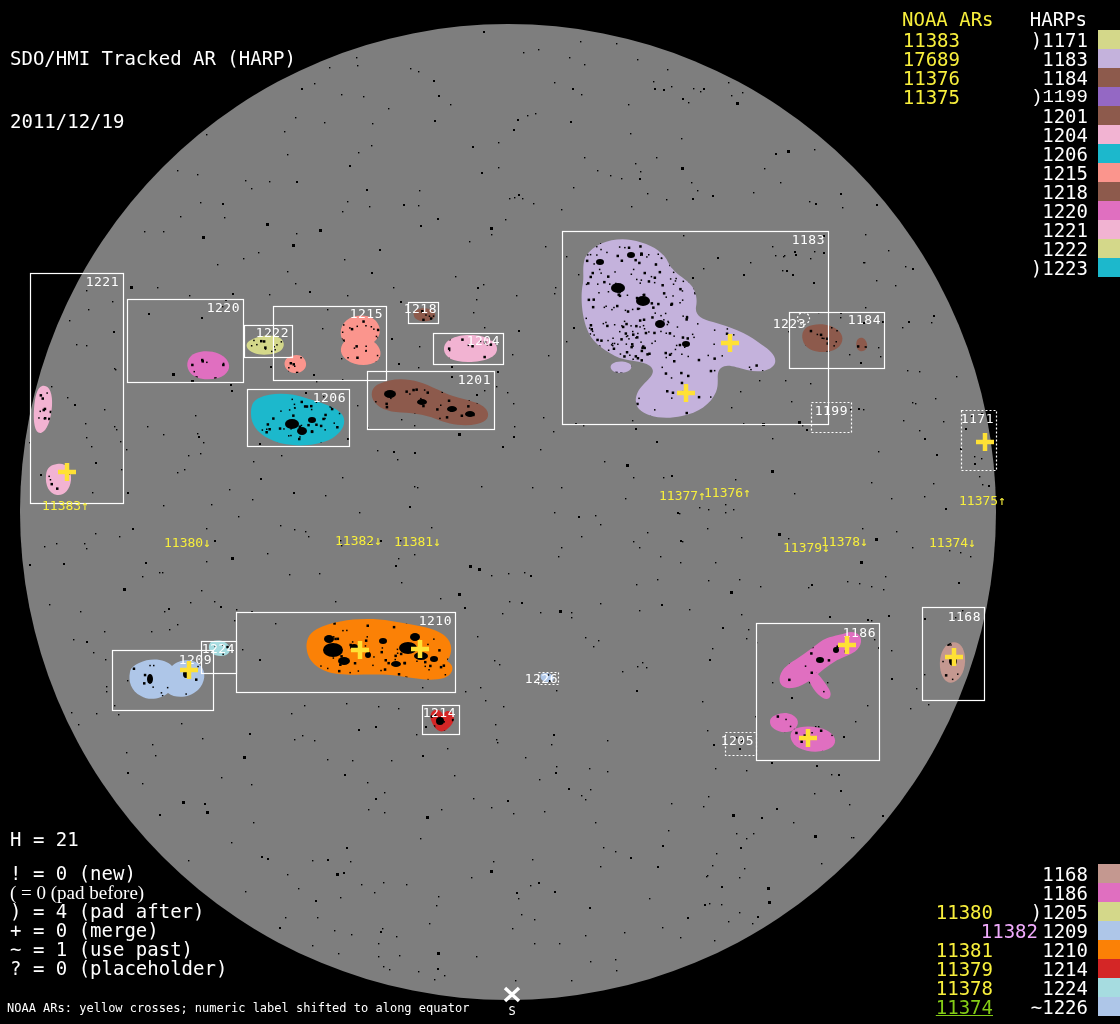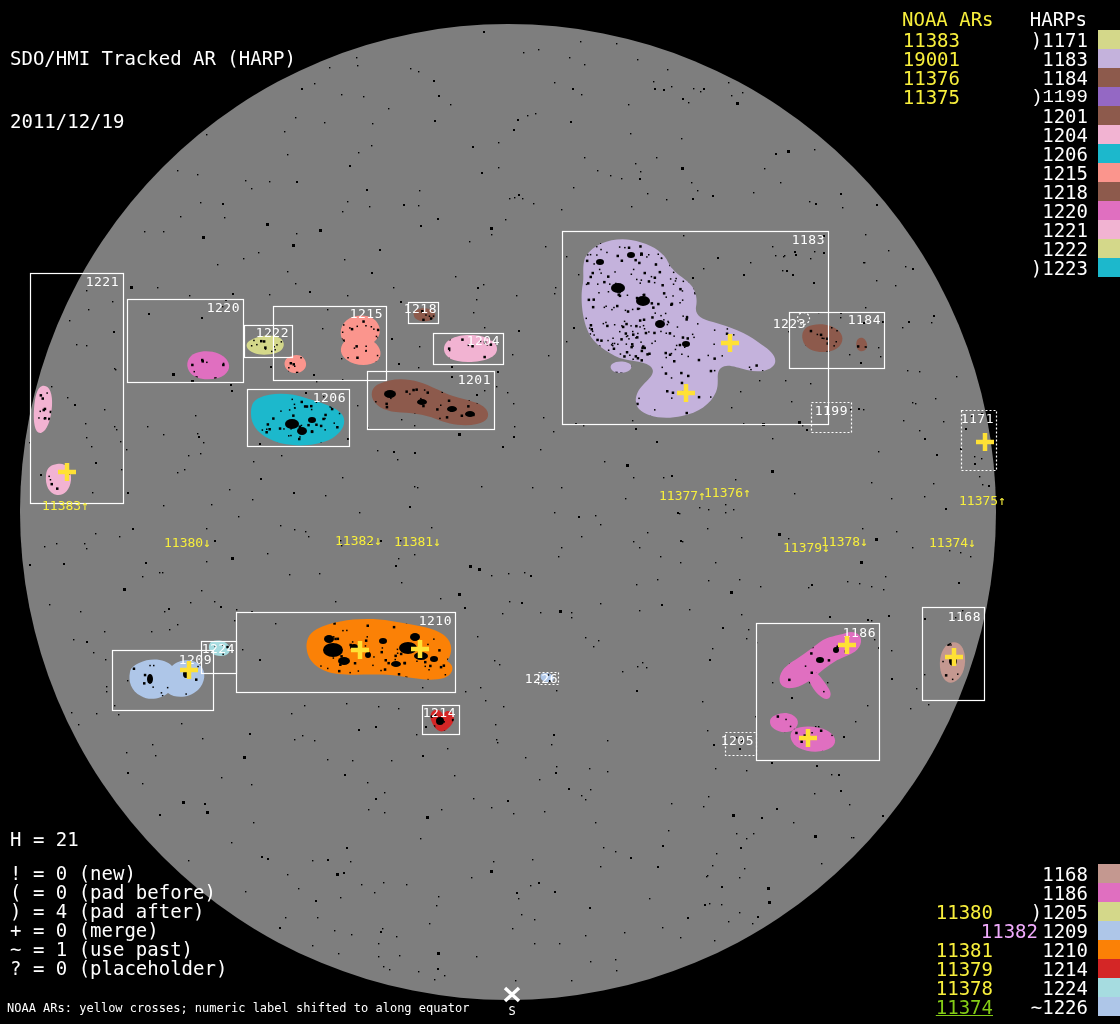--- a/index.html
+++ b/index.html
@@ -1786,21 +1786,21 @@
 
   <div class="abs hdr mono">
     <div>SDO/HMI Tracked AR (HARP)</div>
     <div>2011/12/19</div>
   </div>
 
   <div class="abs panel-col yellow" style="left:902px;top:10px;width:92px;text-align:left;">NOAA ARs</div>
   <div class="abs panel-col white" style="left:1000px;top:10px;width:87px;">HARPs</div>
   <div id="tr-rows">
       <div class="abs panel-col" style="left: 902px; top: 31px; width: 58px; color: rgb(248, 239, 60);">11383</div>
-      <div class="abs panel-col" style="left: 902px; top: 50px; width: 58px; color: rgb(248, 239, 60);">19001</div>
+      <div class="abs panel-col" style="left: 902px; top: 50px; width: 58px; color: rgb(248, 239, 60);">17689</div>
       <div class="abs panel-col" style="left: 902px; top: 69px; width: 58px; color: rgb(248, 239, 60);">11376</div>
       <div class="abs panel-col" style="left: 902px; top: 88px; width: 58px; color: rgb(248, 239, 60);">11375</div>
       <div class="abs panel-col white" style="left:1000px;top:31px;width:88px;">)1171</div>
       <div class="swatch" style="left:1098px;top:30px;background:#d4d88a;"></div>
       <div class="abs panel-col white" style="left:1000px;top:50px;width:88px;">1183</div>
       <div class="swatch" style="left:1098px;top:49px;background:#c4b2dc;"></div>
       <div class="abs panel-col white" style="left:1000px;top:69px;width:88px;">1184</div>
       <div class="swatch" style="left:1098px;top:68px;background:#8d5a4c;"></div>
       <div class="abs panel-col white" style="left:1000px;top:88px;width:88px;font-family:Liberation Mono, monospace;">)1199</div>
       <div class="swatch" style="left:1098px;top:87px;background:#9468c4;"></div>
@@ -1845,21 +1845,21 @@
       <div class="abs panel-col white" style="left:1000px;top:979px;width:88px;">1224</div>
       <div class="swatch" style="left:1098px;top:978px;background:#a6dce0;"></div>
       <div class="abs panel-col" style="left: 900px; top: 998px; width: 93px; color: #84cc16; text-decoration: underline;">11374</div>
       <div class="abs panel-col white" style="left:1000px;top:998px;width:88px;">~1226</div>
       <div class="swatch" style="left:1098px;top:997px;background:#aec6e8;"></div>
     </div>
 
   <div class="abs stats mono" style="top:830px;">H = 21</div>
   <div id="counter-rows">
       <div class="abs stats mono" style="top:864px;">! = 0 (new)</div>
-      <div class="abs stats mono" style="top:883px;">( = 0 (pad before)</div>
+      <div class="abs stats mono" style="top:883px;font-family:Liberation Serif, serif;">( = 0 (pad before)</div>
       <div class="abs stats mono" style="top:902px;">) = 4 (pad after)</div>
       <div class="abs stats mono" style="top:921px;">+ = 0 (merge)</div>
       <div class="abs stats mono" style="top:940px;">~ = 1 (use past)</div>
       <div class="abs stats mono" style="top:959px;">? = 0 (placeholder)</div>
     </div>
 
   <div class="abs footer-line mono" style="top:1002px;">NOAA ARs: yellow crosses; numeric label shifted to along equator</div>
 </div>
 
 </body></html>

